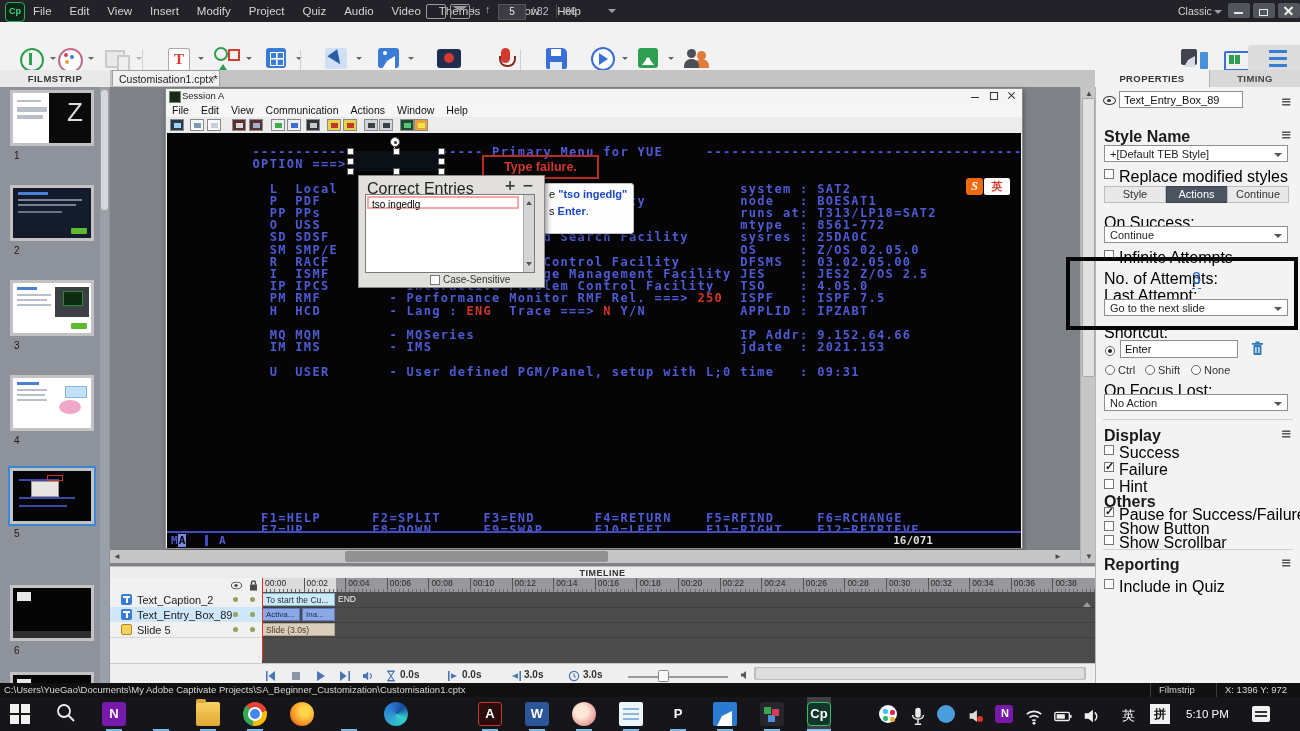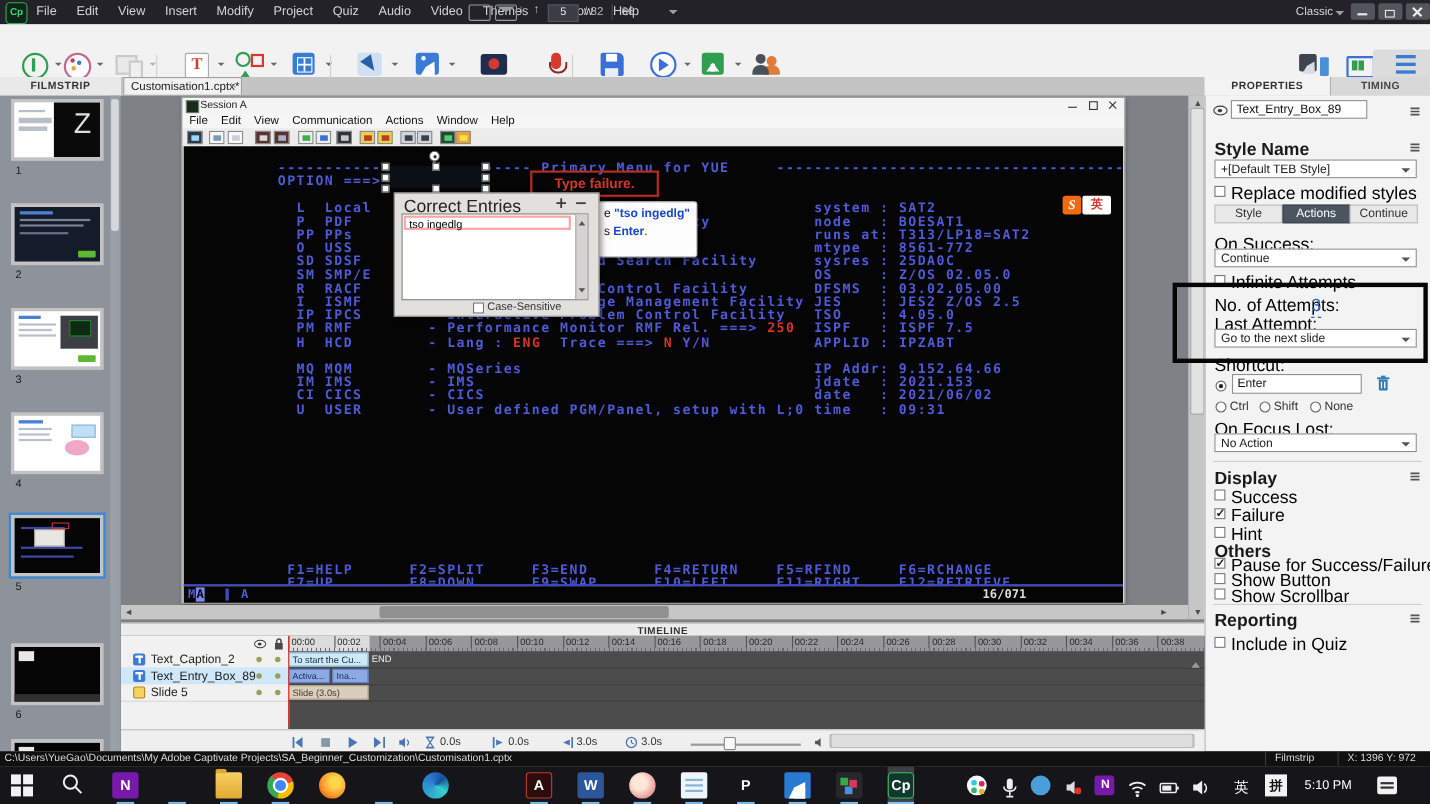--- a/index.html
+++ b/index.html
@@ -212,21 +212,21 @@
   .trow-bg{position:absolute;left:152px;width:833px;height:15px;border-bottom:1px solid #404040;}
   .tbar{position:absolute;height:13px;box-sizing:border-box;font-size:8.5px;line-height:12px;white-space:nowrap;overflow:hidden;padding-left:3px;cursor:pointer;}
   .tbar.caption{background:#cde8f7;border:1px solid #86b7d4;color:#234;}
   .tbar.entry{background:#8da9e4;border:1px solid #5f7cc0;color:#12265e;font-size:8px;}
   .tbar.slide{background:#d9cebc;border:1px solid #b3a68c;color:#463b28;}
   #tl-end{position:absolute;font-size:8.5px;color:#eee;}
   #playhead{position:absolute;left:152px;top:0;width:1px;height:82px;background:#e03324;z-index:5;}
   #tlup{position:absolute;right:4px;top:20px;border:4px solid transparent;border-bottom:5px solid #9a9a9a;}
   #tlctl{left:110px;top:663px;width:985px;height:20px;background:#efefef;border-top:1px solid #c8c8c8;}
   .pbtn{position:absolute;top:4px;width:14px;height:12px;cursor:pointer;}
-  .tstat{position:absolute;top:4.5px;font-size:10px;color:#333;}
+  .tstat{position:absolute;top:4.5px;font-size:10px;color:#333;font-weight:bold;}
   #zslider{position:absolute;left:518px;top:12px;width:100px;height:1.5px;background:#9a9a9a;}
   #zthumb{position:absolute;left:548px;top:6px;width:9px;height:10px;background:#fafafa;border:1px solid #888;border-radius:1.5px;cursor:pointer;}
   #tlscroll{position:absolute;left:644px;top:3px;width:332px;height:13px;background:#bdbdbd;border-radius:2px;}
   #tlscroll i{position:absolute;left:2px;top:1px;width:328px;height:11px;background:#dedede;border-radius:2px;display:block;}
   
   #statusbar{left:0;top:683px;width:1300px;height:14px;background:#101010;color:#d8d8d8;font-size:9.5px;line-height:14px;}
   #sb-path{position:absolute;left:4px;white-space:nowrap;}
   #sb-view{position:absolute;left:1150px;width:58px;border-left:1px solid #3a3a3a;padding-left:8px;}
   #sb-xy{position:absolute;left:1216px;border-left:1px solid #3a3a3a;padding-left:8px;}
   #taskbar{left:0;top:697px;width:1300px;height:34px;background:#16161a;}
@@ -549,21 +549,20 @@
       <div class="tline" style="top: 73.2px;"><span class="t-b">            O  USS        - </span><span class="t-b">Unix System Services</span><span class="t-b">                   mtype  : 8561-772</span></div>
       <div class="tline" style="top: 85.4px;"><span class="t-b">            SD SDSF       - </span><span class="t-b">Spool Display and Search Facility</span><span class="t-b">      sysres : 25DA0C</span></div>
       <div class="tline" style="top: 97.6px;"><span class="t-b">            SM SMP/E      - </span><span class="t-b">SMP/E</span><span class="t-b">                                  OS     : Z/OS 02.05.0</span></div>
       <div class="tline" style="top: 109.8px;"><span class="t-b">            R  RACF       - </span><span class="t-b">Resource Access Control Facility</span><span class="t-b">       DFSMS  : 03.02.05.00</span></div>
       <div class="tline" style="top: 122px;"><span class="t-b">            I  ISMF       - </span><span class="t-b">Integrated Storage Management Facility</span><span class="t-b"> JES    : JES2 Z/OS 2.5</span></div>
       <div class="tline" style="top: 134.2px;"><span class="t-b">            IP IPCS       - </span><span class="t-b">Interactive Problem Control Facility</span><span class="t-b">   TSO    : 4.05.0</span></div>
       <div class="tline" style="top: 146.4px;"><span class="t-b">            PM RMF        - </span><span class="t-b">Performance Monitor RMF Rel. ===&gt; </span><span class="t-r">250</span><span class="t-b">  ISPF   : ISPF 7.5</span></div>
       <div class="tline" style="top: 158.6px;"><span class="t-b">            H  HCD        - </span><span class="t-b">Lang : </span><span class="t-r">ENG</span><span class="t-b">  Trace ===&gt; </span><span class="t-r">N</span><span class="t-b"> Y/N</span><span class="t-b">           APPLID : IPZABT</span></div>
       <div class="tline" style="top: 183px;"><span class="t-b">            MQ MQM        - </span><span class="t-b">MQSeries</span><span class="t-b">                               IP Addr: 9.152.64.66</span></div>
       <div class="tline" style="top: 195.2px;"><span class="t-b">            IM IMS        - </span><span class="t-b">IMS</span><span class="t-b">                                    jdate  : 2021.153</span></div>
-      <div class="tline" style="top: 207.4px;"><span class="t-b">            CI CICS       - </span><span class="t-b">CICS</span><span class="t-b">                                   date   : 2021/06/02</span></div>
       <div class="tline" style="top: 219.6px;"><span class="t-b">            U  USER       - </span><span class="t-b">User defined PGM/Panel, setup with L;0</span><span class="t-b"> time   : 09:31</span></div>
       <div class="tline" style="top: 244px;"><span class="t-b">&nbsp;</span></div>
       <div class="tline" style="top: 256.2px;"><span class="t-b">&nbsp;</span></div>
       <div class="tline" style="top: 268.4px;"><span class="t-b">&nbsp;</span></div>
       <div class="tline" style="top: 280.6px;"><span class="t-b">&nbsp;</span></div>
       <div class="tline" style="top: 292.8px;"><span class="t-b">&nbsp;</span></div>
       <div class="tline" style="top: 305px;"><span class="t-b">&nbsp;</span></div>
       <div class="tline" style="top: 317.2px;"><span class="t-b">&nbsp;</span></div>
       <div class="tline" style="top: 329.4px;"><span class="t-b">&nbsp;</span></div>
       <div class="tline" style="top: 341.6px;"><span class="t-b">&nbsp;</span></div>

